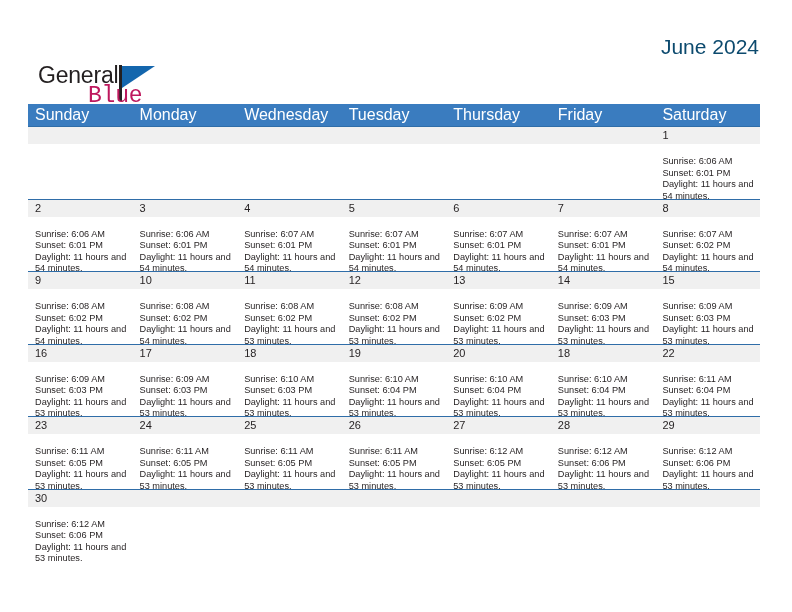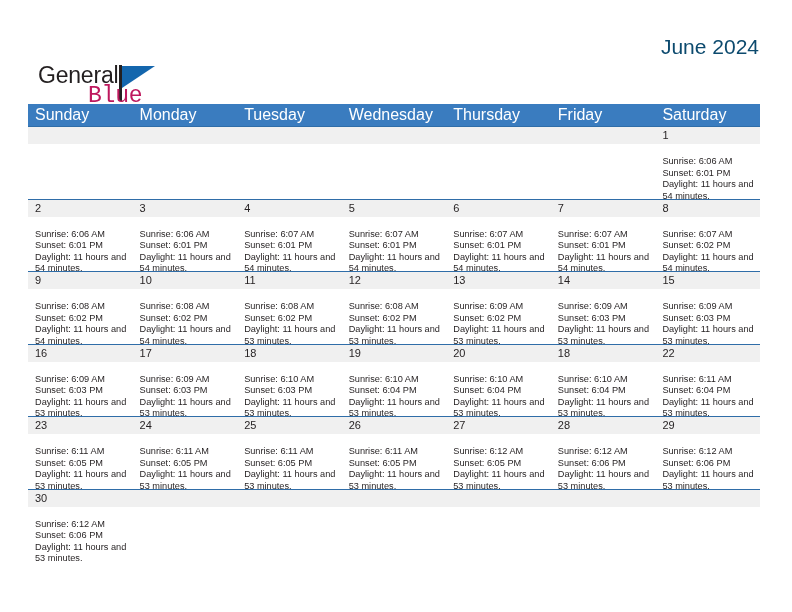--- a/index.html
+++ b/index.html
@@ -174,22 +174,22 @@
     <div class="title-block">
       <div class="cal-title">June 2024</div>
     </div>
 
   </div>
 
   <div class="calendar">
     <div class="week-head" id="weekday-header">
         <div class="hcell">Sunday</div>
         <div class="hcell">Monday</div>
+        <div class="hcell">Wednesday</div>
         <div class="hcell">Tuesday</div>
-        <div class="hcell">Wednesday</div>
         <div class="hcell">Thursday</div>
         <div class="hcell">Friday</div>
         <div class="hcell">Saturday</div>
       </div>
     <div id="weeks-container">
         <div class="week-row">
           <div class="day-cell empty">
             <div class="day-num-band"></div>
           </div>
           <div class="day-cell empty">

